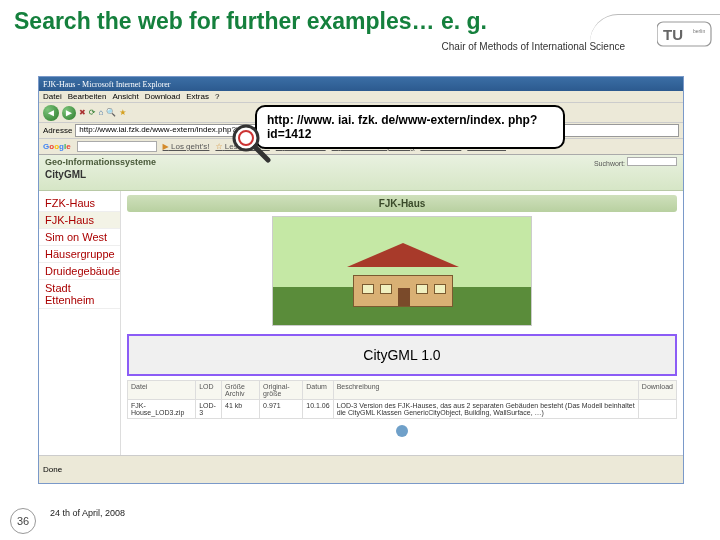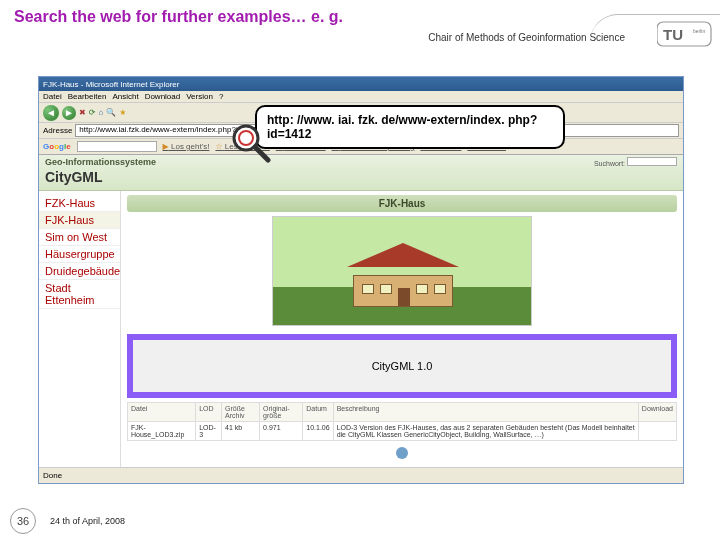--- a/index.html
+++ b/index.html
@@ -4,23 +4,23 @@
 <style>
   * { box-sizing: border-box; margin: 0; padding: 0; }
   body {
     width: 720px; height: 540px;
     font-family: Verdana, Arial, sans-serif;
     background: #fff;
     position: relative;
     overflow: hidden;
   }
   .slide-title {
-    color: #a21caf;
+    color: #15803d;
     font-weight: bold;
-    font-size: 16px;
+    font-size: 23px;
     padding: 8px 14px 2px;
   }
   .chair-line {
     font-size: 10px;
     color: #333;
     text-align: right;
     padding-right: 95px;
     margin-top: 4px;
   }
   .tu-logo {
@@ -55,20 +55,21 @@
     font-size: 8px;
     z-index: 5;
   }
   .browser-titlebar {
     height: 14px;
     background: linear-gradient(#3b6ea5,#2c5a8f);
     color: #fff;
     padding: 1px 4px;
     display: flex;
     align-items: center;
+    font-family: Liberation Serif, serif;
   }
   .browser-menubar {
     height: 12px;
     background: #ece9d8;
     padding: 0 4px;
     display: flex;
     gap: 6px;
     align-items: center;
     border-bottom: 1px solid #ccc;
   }
@@ -130,21 +131,21 @@
     overflow: hidden;
     position: relative;
   }
   .page-top {
     height: 36px;
     background: linear-gradient(#e9f1e0,#d6e6c6);
     border-bottom: 1px solid #b8c9a6;
     padding: 2px 6px;
   }
   .geo-title { font-weight: bold; color:#4a5a3a; font-size:9px; }
-  .citygml-title { font-weight: bold; color:#333; font-size:14px; margin-top:2px; }
+  .citygml-title { font-weight: bold; color:#333; font-size:10px; margin-top:2px; }
   .page-body { display:flex; height: calc(100% - 36px); }
   .sidebar {
     width: 82px;
     background:#fff;
     border-right: 1px solid #ddd;
     padding: 4px 0;
   }
   .sidebar-item {
     padding: 2px 6px;
     font-size: 11px;
@@ -190,23 +191,23 @@
     width:0;height:0;
     border-left:56px solid transparent;
     border-right:56px solid transparent;
     border-bottom:24px solid #a83a2a;
   }
   .door { position:absolute; bottom:0; left:44px; width:12px; height:18px; background:#7a4a2a; }
   .win { position:absolute; width:12px; height:10px; background:#f0f0c0; border:1px solid #7a5a30; }
   .citygml-bar {
     background:#f0f0f0;
     text-align:center;
-    font-size:11px;
-    padding:20px;
-    border:6px solid #8b5cf6;
+    font-size:14px;
+    padding:11px;
+    border:2px solid #8b5cf6;
     margin: 4px 0;
   }
   table.dl {
     width:100%;
     font-size:7px;
     border-collapse: collapse;
     color:#333;
   }
   table.dl th, table.dl td {
     border:1px solid #ddd;
@@ -217,26 +218,26 @@
   table.dl th { background:#f7f7f0; font-weight:normal; color:#555; }
   .dl-dot {
     text-align:center; margin-top:6px;
   }
   .dl-dot span {
     display:inline-block; width:12px; height:12px;
     background:#6fa0c9; border-radius:50%;
   }
   .statusbar {
     position:absolute; bottom:0; left:0; right:0;
-    height:16px; background:#ece9d8; border-top:1px solid #ccc;
+    height:28px; background:#ece9d8; border-top:1px solid #ccc;
     font-size:8px; padding:0 4px; display:flex; align-items:center;
   }
   .slide-footer {
     position:absolute; bottom:6px; left:0; right:1px;
-    display:flex; align-items:center;
+    display:flex; align-items:flex-start;
     font-size:9px;
     padding: 0 14px 0 10px;
   }
   .slide-num {
     width:26px; height:26px;
     border:1px solid #999;
     border-radius:50%;
     display:flex; align-items:center; justify-content:center;
     font-size:11px; color:#444;
     background:#fff;
@@ -250,21 +251,21 @@
     width:130px; height:28px;
     border-top:1px solid #bbb;
     border-top-left-radius: 30px;
   }
 </style>
 </head>
 <body>
 
 <div class="slide-title">Search the web for further examples… e. g.</div>
 <div class="corner-arc"></div>
-<div class="chair-line">Chair of Methods of Geoinformation Science</div>
+<div class="chair-line">Chair of Methods of International Science</div>
 
 <div class="tu-logo">
   <svg viewBox="0 0 60 28">
     <rect x="0" y="2" width="54" height="24" rx="6" fill="none" stroke="#999" stroke-width="1.2"></rect>
     <text x="6" y="20" font-size="15" font-weight="bold" fill="#666" font-family="Arial">TU</text>
     <text x="36" y="13" font-size="5" fill="#777">berlin</text>
   </svg>
 </div>
 
 <div class="callout">
@@ -280,21 +281,21 @@
 
 <div class="browser">
   <div class="browser-titlebar">
     <span>FJK-Haus - Microsoft Internet Explorer</span>
   </div>
   <div class="browser-menubar">
     <span>Datei</span>
     <span>Bearbeiten</span>
     <span>Ansicht</span>
     <span>Download</span>
-    <span>Version</span>
+    <span>Extras</span>
     <span>?</span>
   </div>
   <div class="browser-toolbar">
     <span class="nav-btn nav-back">◄</span>
     <span class="nav-btn nav-fwd">►</span>
     <span style="color:#a33">✖</span>
     <span style="color:#2a7a2a">⟳</span>
     <span style="color:#3a6aa0">⌂</span>
     <span style="color:#555">🔍</span>
     <span style="color:#d4a020">★</span>

